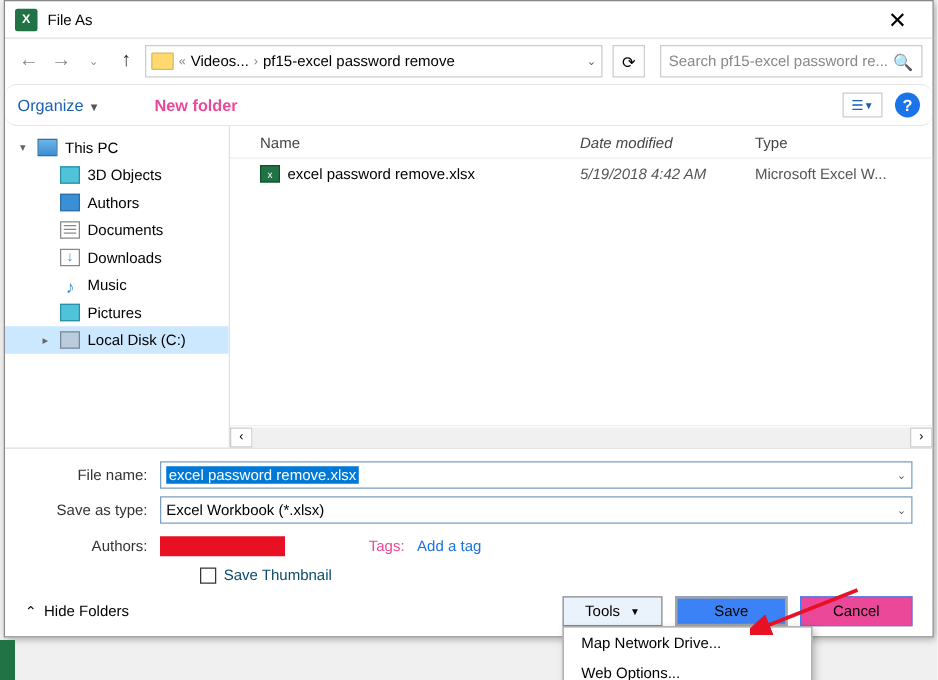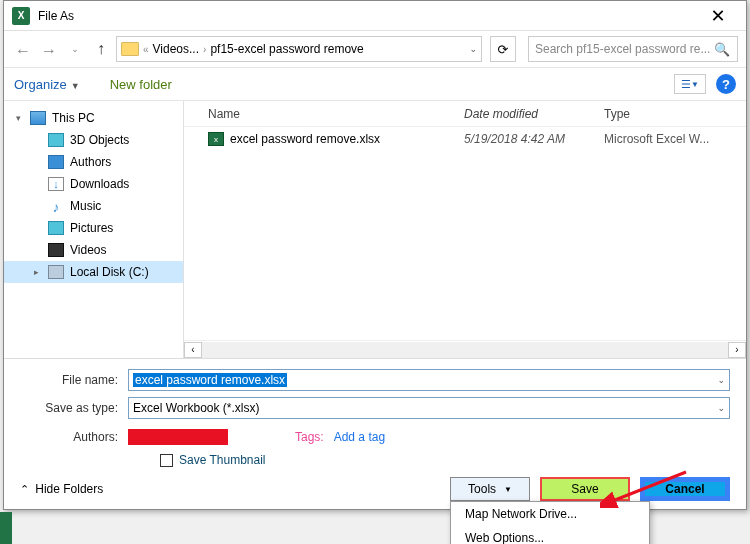--- a/index.html
+++ b/index.html
@@ -12,24 +12,24 @@
   .navbar { height: 36px; display:flex; align-items:center; padding: 0 8px; gap:4px; }
   .nav-arrow { width:22px; height:22px; display:flex; align-items:center; justify-content:center; color:#888; border-radius:2px; font-size:16px; cursor:pointer;}
   .nav-arrow.enabled { color:#333; }
   .breadcrumb-bar { flex:1; height:26px; border:1px solid #ccc; display:flex; align-items:center; padding:0 4px; font-size:12px; gap:2px;}
   .breadcrumb-bar .folder-ico { width:18px; height:14px; background:#ffd96f; border:1px solid #d8b860; border-radius:1px;}
   .bc-sep { color:#888; padding:0 2px; font-size:10px;}
   .bc { cursor:pointer; }
   .refresh-btn { width:26px; height:26px; border:1px solid #ccc; display:flex; align-items:center; justify-content:center; margin-left:4px; cursor:pointer; font-size:13px;}
   .search-box { width:210px; height:26px; border:1px solid #ccc; margin-left:8px; display:flex; align-items:center; padding:0 6px; font-size:12px; color:#888;}
   .search-box .sicon { margin-left:auto; font-size:13px; color:#555;}
-  .toolbar { height:34px; border-top:1px solid #e5e5e5; border-bottom:1px solid #e5e5e5; display:flex; align-items:center; padding:0 10px; font-size:13px; color:#1a5fb4;}
+  .toolbar { height:34px; border-top:1px solid #e5e5e5; border-bottom:1px solid #e5e5e5; display:flex; align-items:center; padding:0 10px; font-size:13px; color:#1a5fb4;border-radius:10px;}
   .toolbar .organize { cursor:pointer; }
   .toolbar .dd { font-size:9px; margin-left:4px; color:#555;}
-  .toolbar .newfolder { margin-left:30px; cursor:pointer; color:#4d7c0f;}
+  .toolbar .newfolder { margin-left:44px; cursor:pointer; color:#ec4899;font-weight:bold;}
   .toolbar .right { margin-left:auto; display:flex; align-items:center; gap:10px;}
   .viewicon { width:32px; height:20px; border:1px solid #ccc; display:flex; align-items:center; justify-content:center; cursor:pointer; font-size:11px;}
   .help { width:20px; height:20px; border-radius:50%; background:#1a73e8; color:#fff; font-size:13px; font-weight:bold; display:flex; align-items:center; justify-content:center; cursor:pointer;}
   .content { flex:1; display:flex; min-height:0; border-bottom:1px solid #ddd;}
   .tree { width:180px; border-right:1px solid #e0e0e0; overflow:auto; font-size:12px; padding-top:6px;}
   .tree-item { display:flex; align-items:center; height:22px; padding-left:12px; gap:6px; cursor:pointer;}
   .tree-item.indent { padding-left:30px; }
   .tree-item.sel { background:#cce8ff; }
   .tree-item .chev { width:8px; font-size:9px; color:#666;}
   .ico { width:16px; height:14px; display:inline-block; flex-shrink:0;}
@@ -67,22 +67,22 @@
   .author-box { width:100px; height:16px; background:#e81123;}
   .tags-lbl { margin-left:67px; margin-right:10px; color:#ec4899;}
   .addtag { color:#1a73e8; cursor:pointer;}
   .thumb-row { display:flex; align-items:center; padding-left:140px; margin-bottom:6px;}
   .checkbox { width:13px; height:13px; border:1px solid #333; margin-right:6px; cursor:pointer;}
   .thumb-lbl { color:#0c4a6e;}
   .footer { display:flex; align-items:center; padding:4px 0 0 0;}
   .hide-folders { display:flex; align-items:center; gap:6px; cursor:pointer; font-size:12px;}
   .hide-folders .chev { font-size:11px;}
   .footer-right { margin-left:auto; display:flex; gap:10px; align-items:flex-start;}
-  .btn { width:90px; height:24px; border:5px solid #3b82f6; background:#0ea5e9; font-size:12px; display:flex; align-items:center; justify-content:center; cursor:pointer;font-weight:bold;}
-  .btn.primary { border:2px solid #ef4444; background:#bef264; font-weight:500;}
+  .btn { width:90px; height:24px; border:1px solid #3b82f6; background:#ec4899; font-size:12px; display:flex; align-items:center; justify-content:center; cursor:pointer;}
+  .btn.primary { border:2px solid #a3a3a3; background:#3b82f6; font-weight:500;}
   .tools-wrap { position:relative;}
   .tools-btn { width:80px; height:24px; border:1px solid #888; background:#eaf3fc; font-size:12px; display:flex; align-items:center; justify-content:center; gap:8px; cursor:pointer;}
   .tools-btn .dd { font-size:8px;}
   .tools-menu { position:absolute; top:24px; left:0; width:200px; background:#fff; border:1px solid #999; box-shadow:2px 2px 6px rgba(0,0,0,.25); z-index:10;}
   .tools-menu .mi { height:24px; display:flex; align-items:center; padding:0 14px; font-size:12px; cursor:pointer;}
   .red-arrow { position:absolute; pointer-events:none; z-index:20; }
   .bg-stripe { position:absolute; left:0; top:512px; width:12px; height:32px; background:#217346;}
 </style>
 </head>
 <body>
@@ -139,37 +139,37 @@
           <span class="ico ico-3d"></span>
           <span>3D Objects</span>
         </div>
         <div class="tree-item indent">
           <span class="chev"></span>
           <span class="ico ico-desktop"></span>
           <span>Authors</span>
         </div>
         <div class="tree-item indent">
           <span class="chev"></span>
+          <span class="ico ico-docs"></span>
+          <span>Documents</span>
+        </div>
+        <div class="tree-item indent">
+          <span class="chev"></span>
           <span class="ico ico-down">↓</span>
           <span>Downloads</span>
         </div>
         <div class="tree-item indent">
           <span class="chev"></span>
           <span class="ico ico-music">♪</span>
           <span>Music</span>
         </div>
         <div class="tree-item indent">
           <span class="chev"></span>
           <span class="ico ico-pics"></span>
           <span>Pictures</span>
-        </div>
-        <div class="tree-item indent">
-          <span class="chev"></span>
-          <span class="ico ico-vids"></span>
-          <span>Videos</span>
         </div>
         <div class="tree-item indent sel">
           <span class="chev">▸</span>
           <span class="ico ico-disk"></span>
           <span>Local Disk (C:)</span>
         </div>
       </div>
     <div class="list">
       <div class="list-header">
         <div class="col-name">Name</div>

